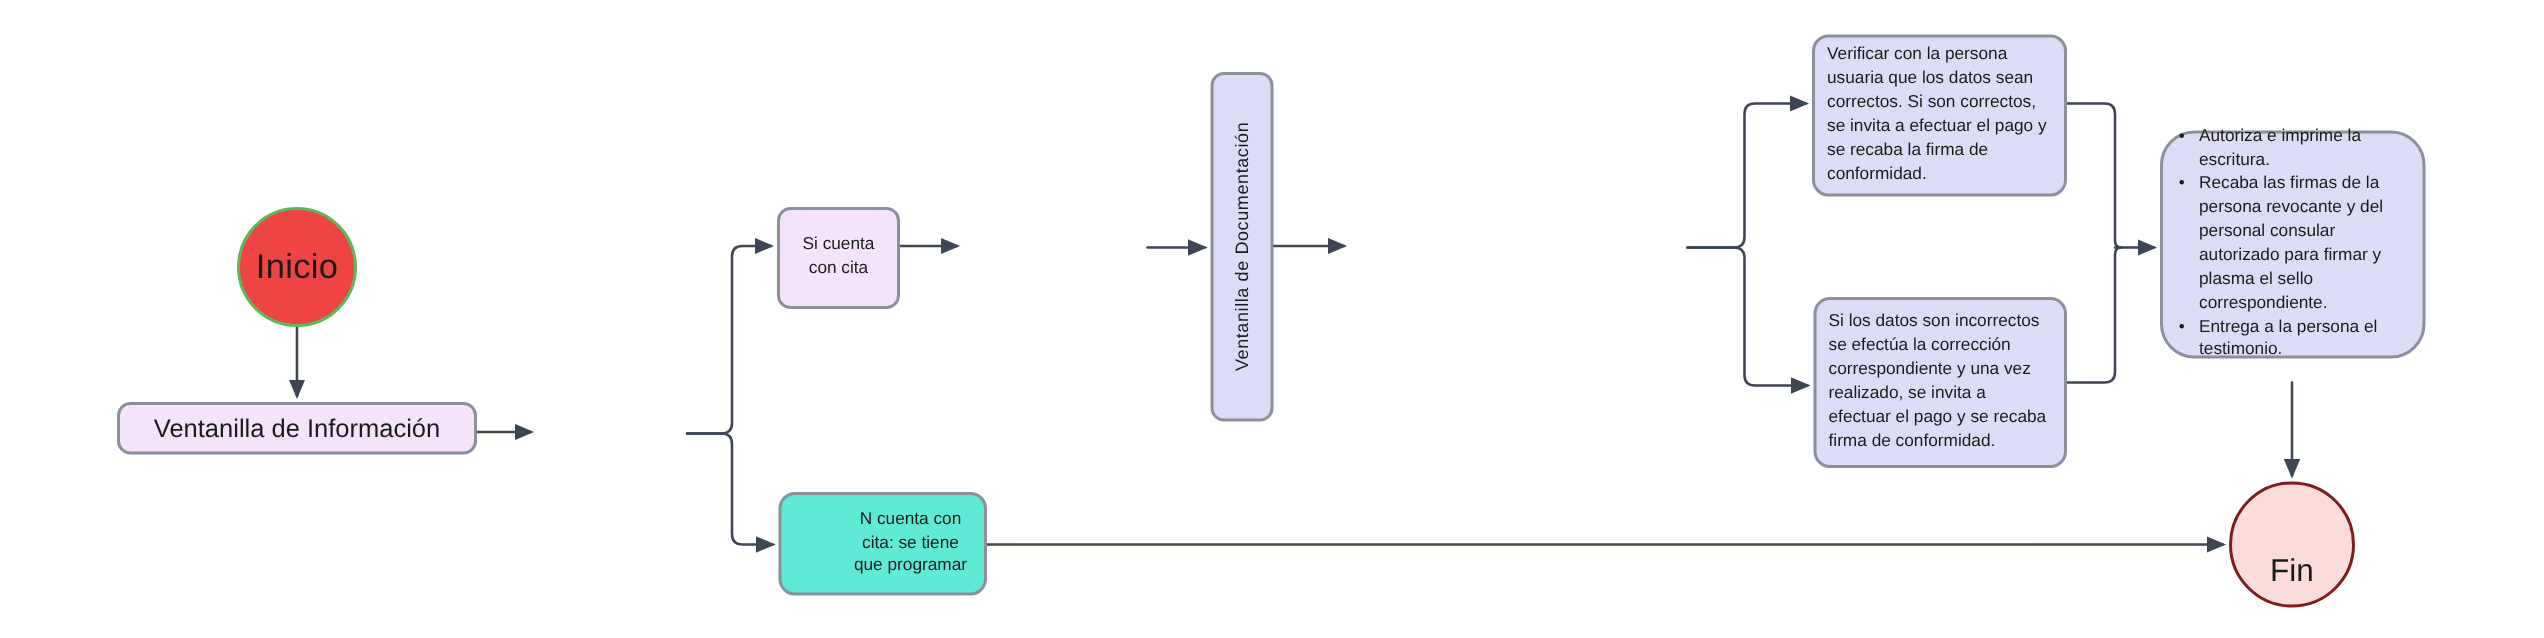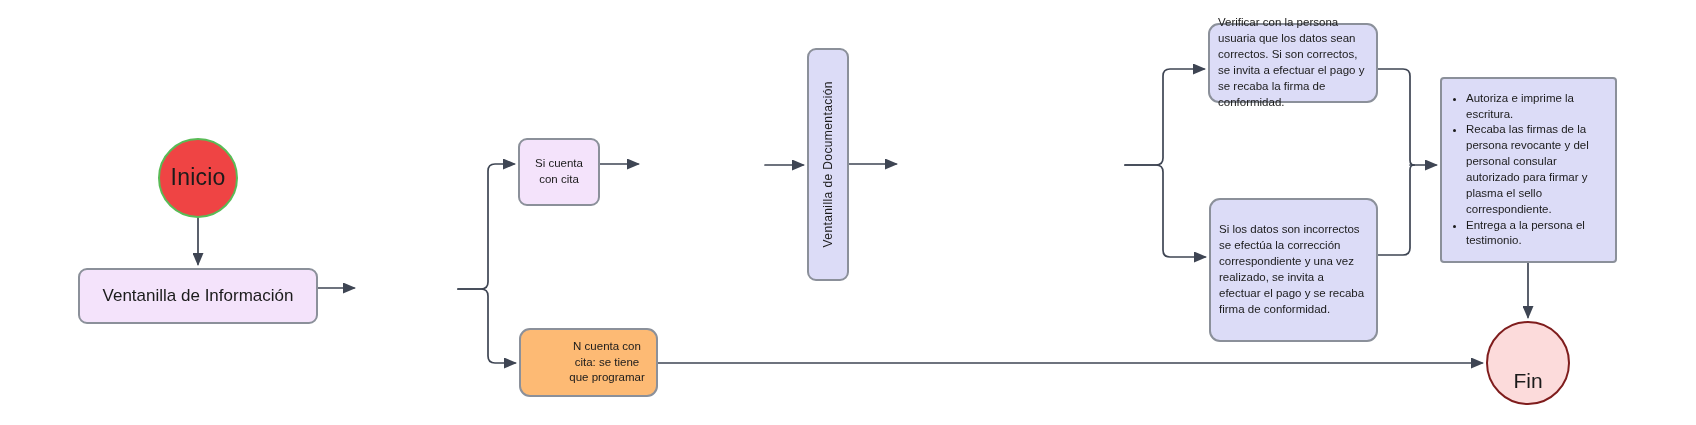--- a/index.html
+++ b/index.html
@@ -24,50 +24,50 @@
     text-align: center;
     font-size: 11.5px;
     line-height: 1.38;
     padding: 7px 8px;
   }
   .rect   { border-radius: 9px; }
   .circle { border-radius: 50%; }
 
   .purple     { background: #f4e3fb; }
   .periwinkle { background: #dcdcf7; }
-  .orange     { background: #fdba74; padding-left: 45px; }
+  .orange     { background: #5eead4; padding-left: 45px; }
 
   .start {
     left: 158px; top: 138px; width: 80px; height: 80px;
     background: #ef4444; border: 2px solid #59bb56;
     font-size: 23px; letter-spacing: 0.2px;
   }
   .end {
     left: 1486px; top: 321px; width: 84px; height: 84px;
     background: #fcdbdb; border: 2px solid #7f1d1d;
     font-size: 21px;
     align-items: flex-end;
   }
 
-  .n-vinfo    { left: 78px;  top: 268px; width: 240px; height: 56px; font-size: 17px; }
+  .n-vinfo    { left: 78px;  top: 268px; width: 240px; height: 35px; font-size: 17px; }
   .n-recibe   { left: 358px; top: 230px; width: 100px; height: 118px; }
   .n-sicita   { left: 518px; top: 138px; width: 82px;  height: 68px; }
   .n-nocita   { left: 519px; top: 328px; width: 139px; height: 69px; border-radius: 11px; }
   .n-revisa   { left: 642px; top: 88px;  width: 123px; height: 155px; }
   .n-vdoc     { left: 807px; top: 48px;  width: 42px;  height: 233px; padding: 4px; }
   .n-vdoc .vtext {
     transform: rotate(-90deg);
     white-space: nowrap;
     font-size: 12px;
     letter-spacing: 0.4px;
   }
   .n-bullets1 { left: 900px;  top: 115px; width: 225px; height: 95px;  border-radius: 13px; }
-  .n-verif    { left: 1208px; top: 23px;  width: 170px; height: 80px;  border-radius: 11px; text-align: left; }
-  .n-incorr   { left: 1209px; top: 198px; width: 169px; height: 144px; border-radius: 11px; text-align: left; }
-  .n-bullets2 { left: 1440px; top: 77px;  width: 177px; height: 186px; border-radius: 4px; }
+  .n-verif    { left: 1208px; top: 23px;  width: 170px; height: 108px;  border-radius: 11px; text-align: left; }
+  .n-incorr   { left: 1209px; top: 198px; width: 169px; height: 114px; border-radius: 11px; text-align: left; }
+  .n-bullets2 { left: 1440px; top: 87px;  width: 177px; height: 152px; border-radius: 23px; }
 
   ul.bullets {
     margin: 0;
     padding-left: 16px;
     text-align: left;
     font-size: 11.5px;
     line-height: 1.38;
   }
   ul.bullets li { margin: 0; padding-left: 0; }
 </style>

